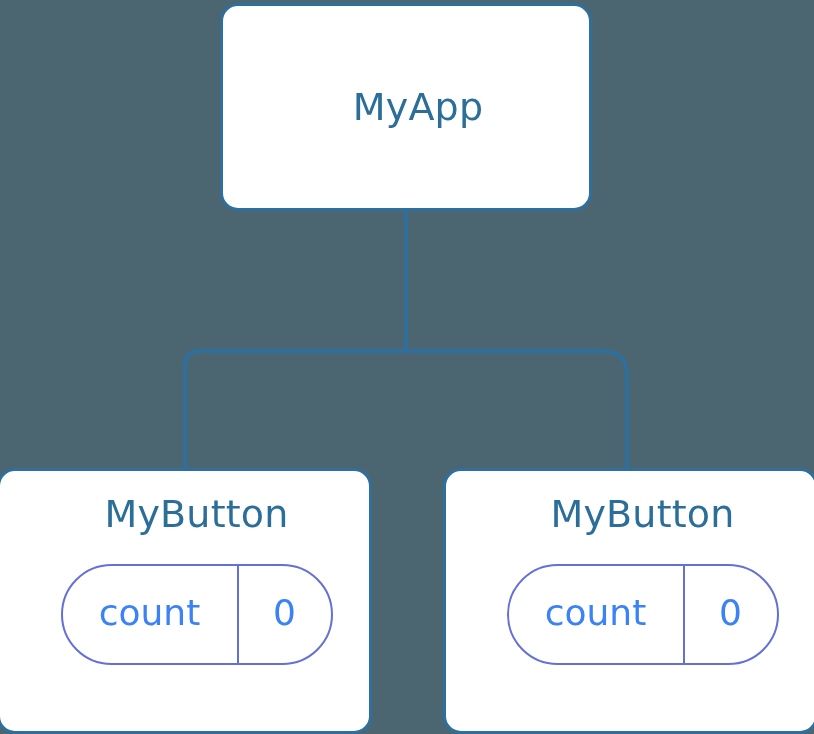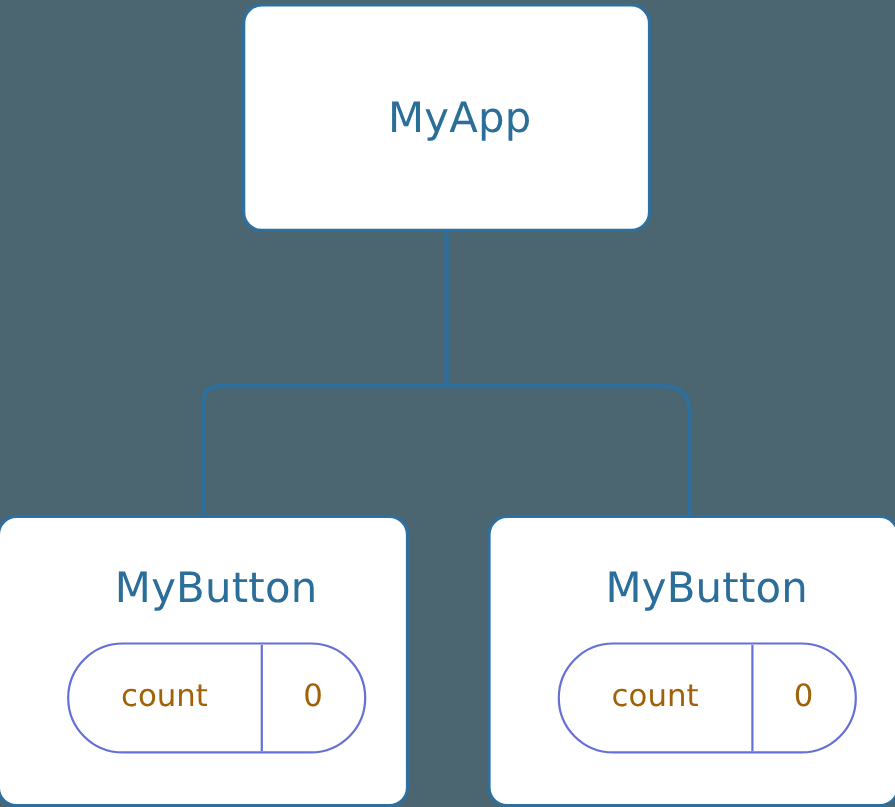--- a/index.html
+++ b/index.html
@@ -66,21 +66,21 @@
   }
   #node-button-left {
     left: -3px;
     width: 375px;
   }
   #node-button-right {
     left: 443px;
     width: 375px;
   }
   .leaf-card .node-title {
-    margin-top: 44px;
+    margin-top: 24px;
   }
 
   
   .node-title {
     font-size: 38px;
     font-weight: 400;
     letter-spacing: 0.2px;
     color: #2b6e99;
     line-height: 1;
     white-space: nowrap;
@@ -96,22 +96,22 @@
     border: 2px solid #6470d6;
     border-radius: 52px;
     background: transparent;
     overflow: hidden;
   }
   .pill-key,
   .pill-value {
     display: flex;
     align-items: center;
     justify-content: center;
-    color: #a16207;
-    font-size: 28px;
+    color: #3b82f6;
+    font-size: 36px;
     line-height: 1;
     white-space: nowrap;
   }
   .pill-key {
     width: 174px;
     padding-bottom: 3px;
   }
   .pill-value {
     width: 92px;
     padding-bottom: 3px;

